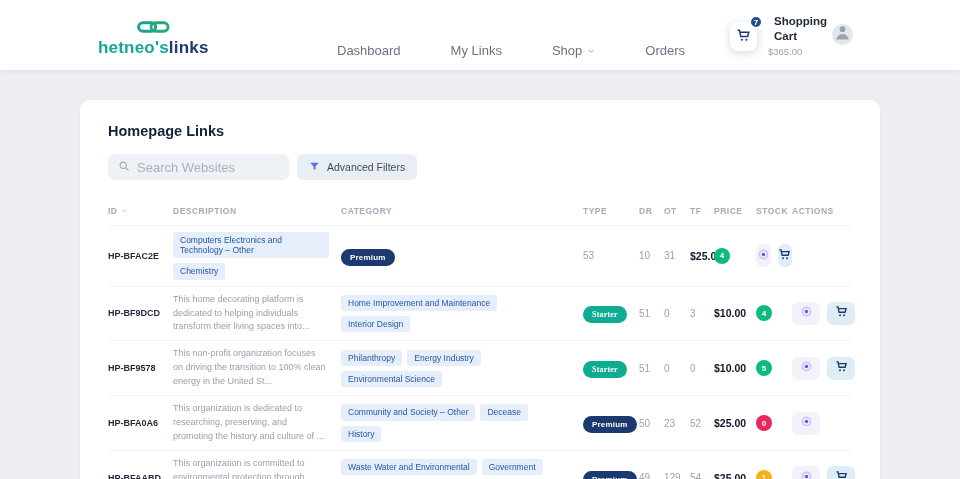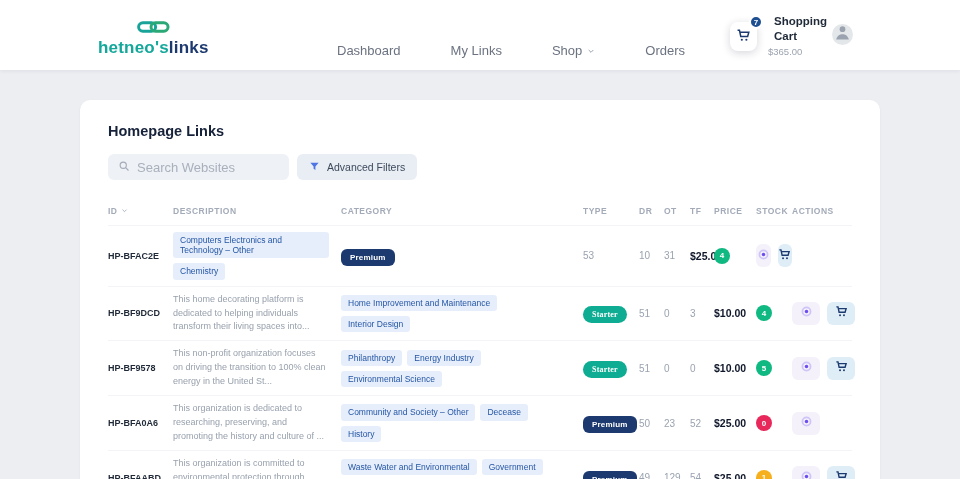--- a/index.html
+++ b/index.html
@@ -45,21 +45,21 @@
   .thead { margin-top:26px; padding-bottom:9px; }
   .th { font-size:8.5px; font-weight:bold; color:#a3abb8; letter-spacing:.5px; display:flex; align-items:center; gap:3px; }
   .trow { border-top:1px solid #f2f4f7; min-height:53px; align-items:center; padding:6px 0; }
   .id-cell { font-size:9px; font-weight:bold; color:#1f2937; }
   .desc-cell { font-size:9px; color:#98a1ad; line-height:1.55; padding-right:14px; }
   .cat-cell { display:flex; flex-wrap:wrap; gap:5px; padding-right:12px; align-items:center; }
   .cat-pill { background:#e7eefb; color:#2456a5; font-size:8.5px; font-weight:normal; padding:3px 7px;
               border-radius:3px; line-height:1.2; }
   .type-badge { display:inline-block; color:#fff; font-size:8px; font-weight:bold; padding:4px 9px;
                 border-radius:10px; letter-spacing:.2px; }
-  .type-premium { background:#1d3a70;border-radius:6px; }
+  .type-premium { background:#1d3a70; }
   .type-starter { background:#0eac92;font-family:Liberation Serif, serif; }
   .metric { font-size:10px; color:#9aa3b0; }
   .price-cell { font-size:10.5px; font-weight:bold; color:#0f172a; }
   .stock-dot { width:16px; height:16px; border-radius:50%; color:#fff; font-size:8px; font-weight:bold;
                display:flex; align-items:center; justify-content:center; }
   .stock-green { background:#10b981; }
   .stock-red { background:#e8285a; }
   .stock-orange { background:#f6b01e; }
   .actions-cell { display:flex; gap:7px; }
   .action-btn { width:28px; height:23px; border:none; border-radius:6px; display:flex;

